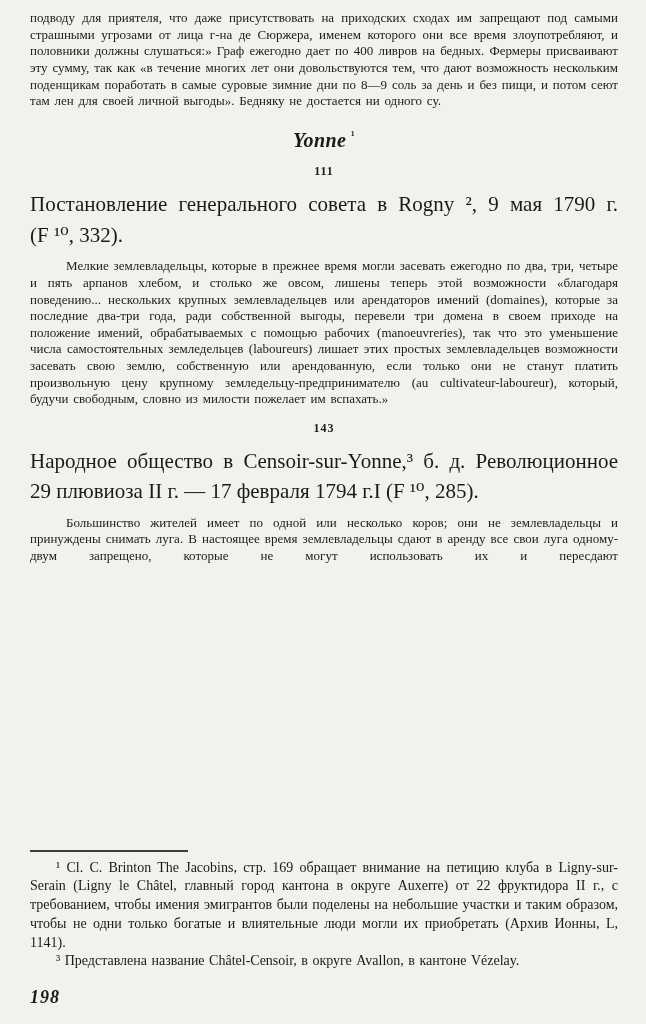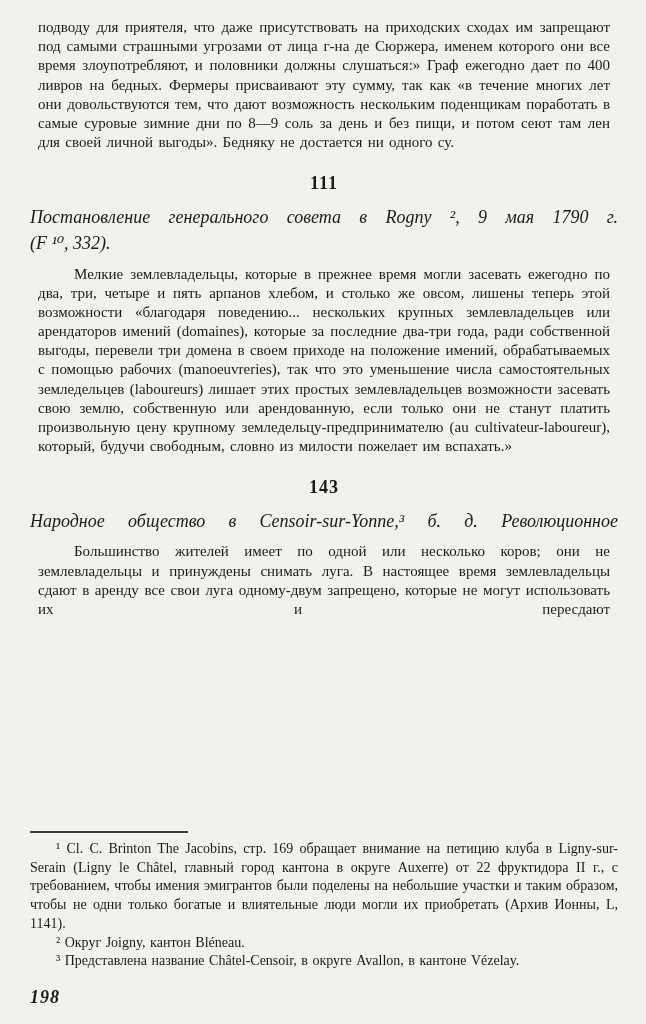--- a/index.html
+++ b/index.html
@@ -17,22 +17,22 @@
     font-family: "Liberation Serif", "DejaVu Serif", serif;
     box-sizing: border-box;
     padding: 10px 28px 10px 30px;
     display: flex;
     flex-direction: column;
     overflow: hidden;
   }
   .page > * { flex-shrink: 0; }
 
   .body-text {
-    margin: 8px;
-    font-size: 15px;
+    margin: 0;
+    font-size: 13px;
     line-height: 1.28;
     text-align: justify;
     word-spacing: 1.5px;
   }
   .indent { text-indent: 36px; }
   .no-indent { text-indent: 0; }
   .fill-last { text-align-last: justify; }
 
   .region-title {
     margin: 18px 0 0 0;
@@ -44,29 +44,28 @@
   }
   .region-title sup {
     font-size: 12px;
     font-weight: bold;
     font-style: normal;
   }
 
   .doc-number {
     margin: 13px 0 0 0;
     text-align: center;
-    font-size: 18px;
+    font-size: 12px;
     font-weight: bold;
     letter-spacing: 1px;
   }
 
   .doc-heading {
     margin: 10px 0 0 0;
-    font-style: italic;
-    font-size: 18px;
+    font-size: 21px;
     line-height: 1.45;
   }
   .h-line { display: block; }
   .h-just {
     text-align: justify;
     text-align-last: justify;
     word-spacing: 2px;
   }
   .h-center { }
 
@@ -98,44 +97,45 @@
     letter-spacing: 1px;
   }
 </style>
 </head>
 <body>
 
 <div class="page">
 
   <p class="body-text no-indent">подводу для приятеля, что даже присутствовать на приходских сходах им запрещают под самыми страшными угрозами от лица г-на де Сюржера, именем которого они все время злоупотребляют, и половники должны слушаться:» Граф ежегодно дает по 400 ливров на бедных. Фермеры присваивают эту сумму, так как «в течение многих лет они довольствуются тем, что дают возможность нескольким поденщикам поработать в самые суровые зимние дни по 8—9 соль за день и без пищи, и потом сеют там лен для своей личной выгоды». Бедняку не достается ни одного су.</p>
 
+  <h2 class="region-title"><span>Yonne</span> <sup>¹</sup></h2>
 
   <div class="doc-number">111</div>
 
   <div class="doc-heading">
     <span class="h-line h-just">Постановление генерального совета в Rogny ², 9 мая 1790 г.</span>
     <span class="h-line h-center">(F ¹⁰, 332).</span>
   </div>
 
   <p class="body-text indent doc-body-first">Мелкие землевладельцы, которые в прежнее время могли засевать ежегодно по два, три, четыре и пять арпанов хлебом, и столько же овсом, лишены теперь этой возможности «благодаря поведению... нескольких крупных землевладельцев или арендаторов имений (domaines), которые за последние два-три года, ради собственной выгоды, перевели три домена в своем приходе на положение имений, обрабатываемых с помощью рабочих (manoeuvreries), так что это уменьшение числа самостоятельных земледельцев (laboureurs) лишает этих простых землевладельцев возможности засевать свою землю, собственную или арендованную, если только они не станут платить произвольную цену крупному земледельцу-предпринимателю (au cultivateur-laboureur), который, будучи свободным, словно из милости пожелает им вспахать.»</p>
 
 
   <div class="doc-number">143</div>
 
   <div class="doc-heading">
     <span class="h-line h-just">Народное общество в Censoir-sur-Yonne,³ б. д. Революционное</span>
+    <span class="h-line h-center">29 плювиоза II г. — 17 февраля 1794 г.I (F ¹⁰, 285).</span>
   </div>
 
   <p class="body-text indent doc-body-first fill-last">Большинство жителей имеет по одной или несколько коров; они не землевладельцы и принуждены снимать луга. В настоящее время землевладельцы сдают в аренду все свои луга одному-двум запрещено, которые не могут использовать их и пересдают</p>
 
   <div class="footer-area">
     <hr class="footnote-sep">
 
     <p class="footnote">¹ Cl. C. Brinton The Jacobins, стр. 169 обращает внимание на петицию клуба в Ligny-sur-Serain (Ligny le Châtel, главный город кантона в округе Auxerre) от 22 фруктидора II г., с требованием, чтобы имения эмигрантов были поделены на небольшие участки и таким образом, чтобы не одни только богатые и влиятельные люди могли их приобретать (Архив Ионны, L, 1141).</p>
 
-    <p class="footnote">² Округ Joigny, кантон Bléneau.</p>
 
     <p class="footnote">³ Представлена название Châtel-Censoir, в округе Avallon, в кантоне Vézelay.</p>
 
     <div class="page-number">198</div>
   </div>
 
 </div>
 
 </body></html>

